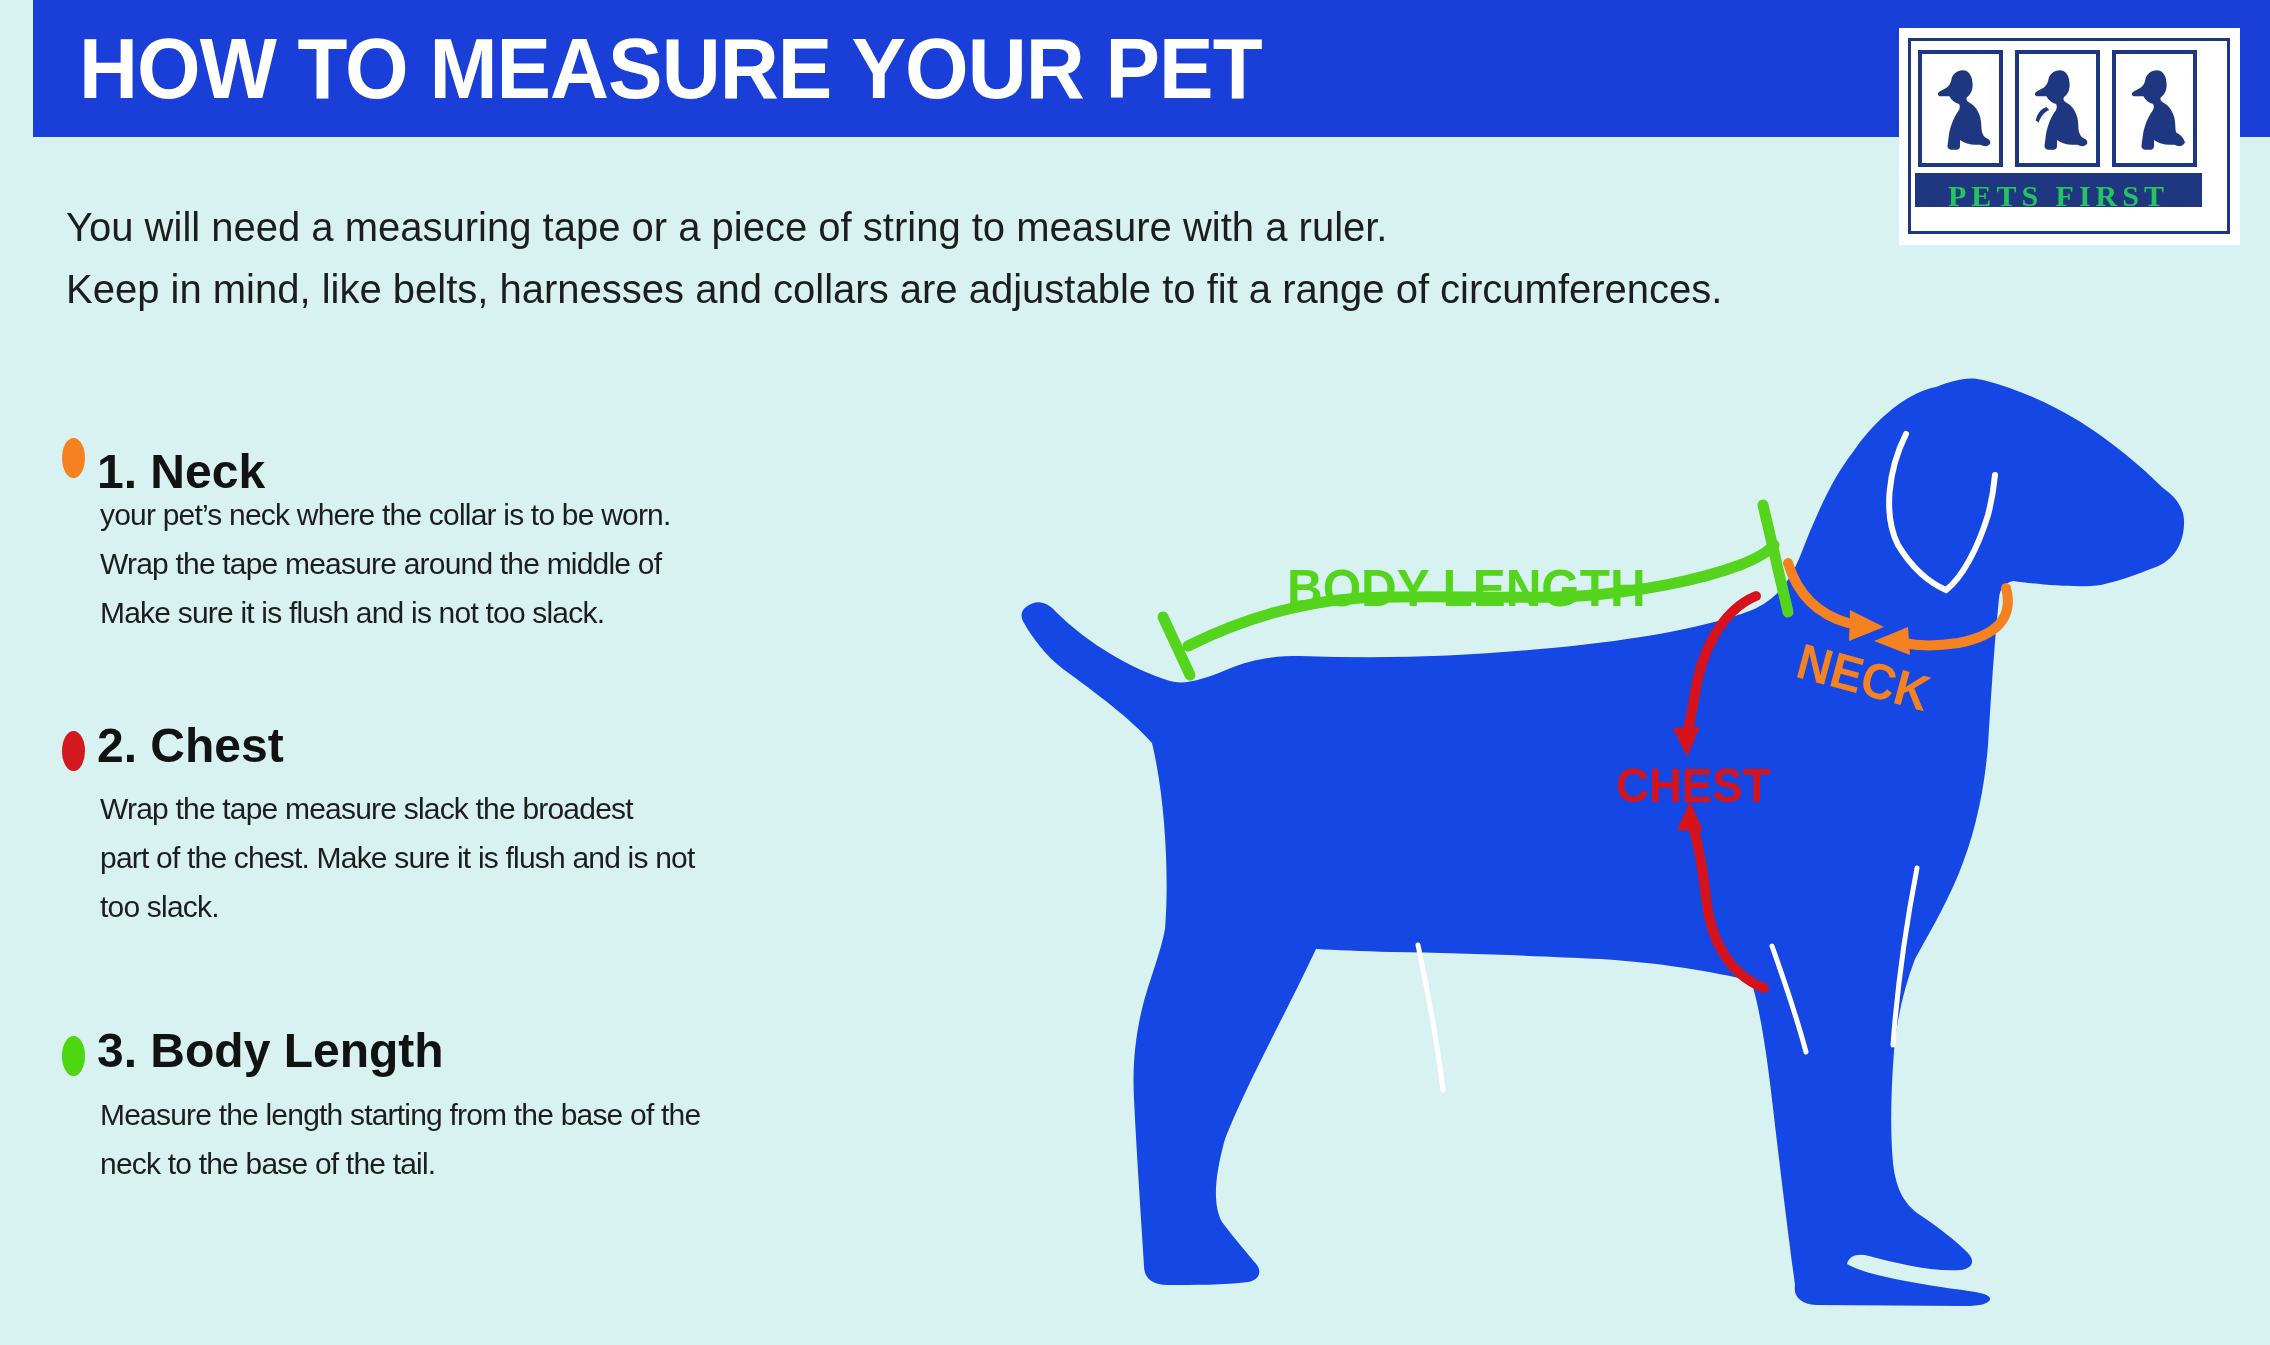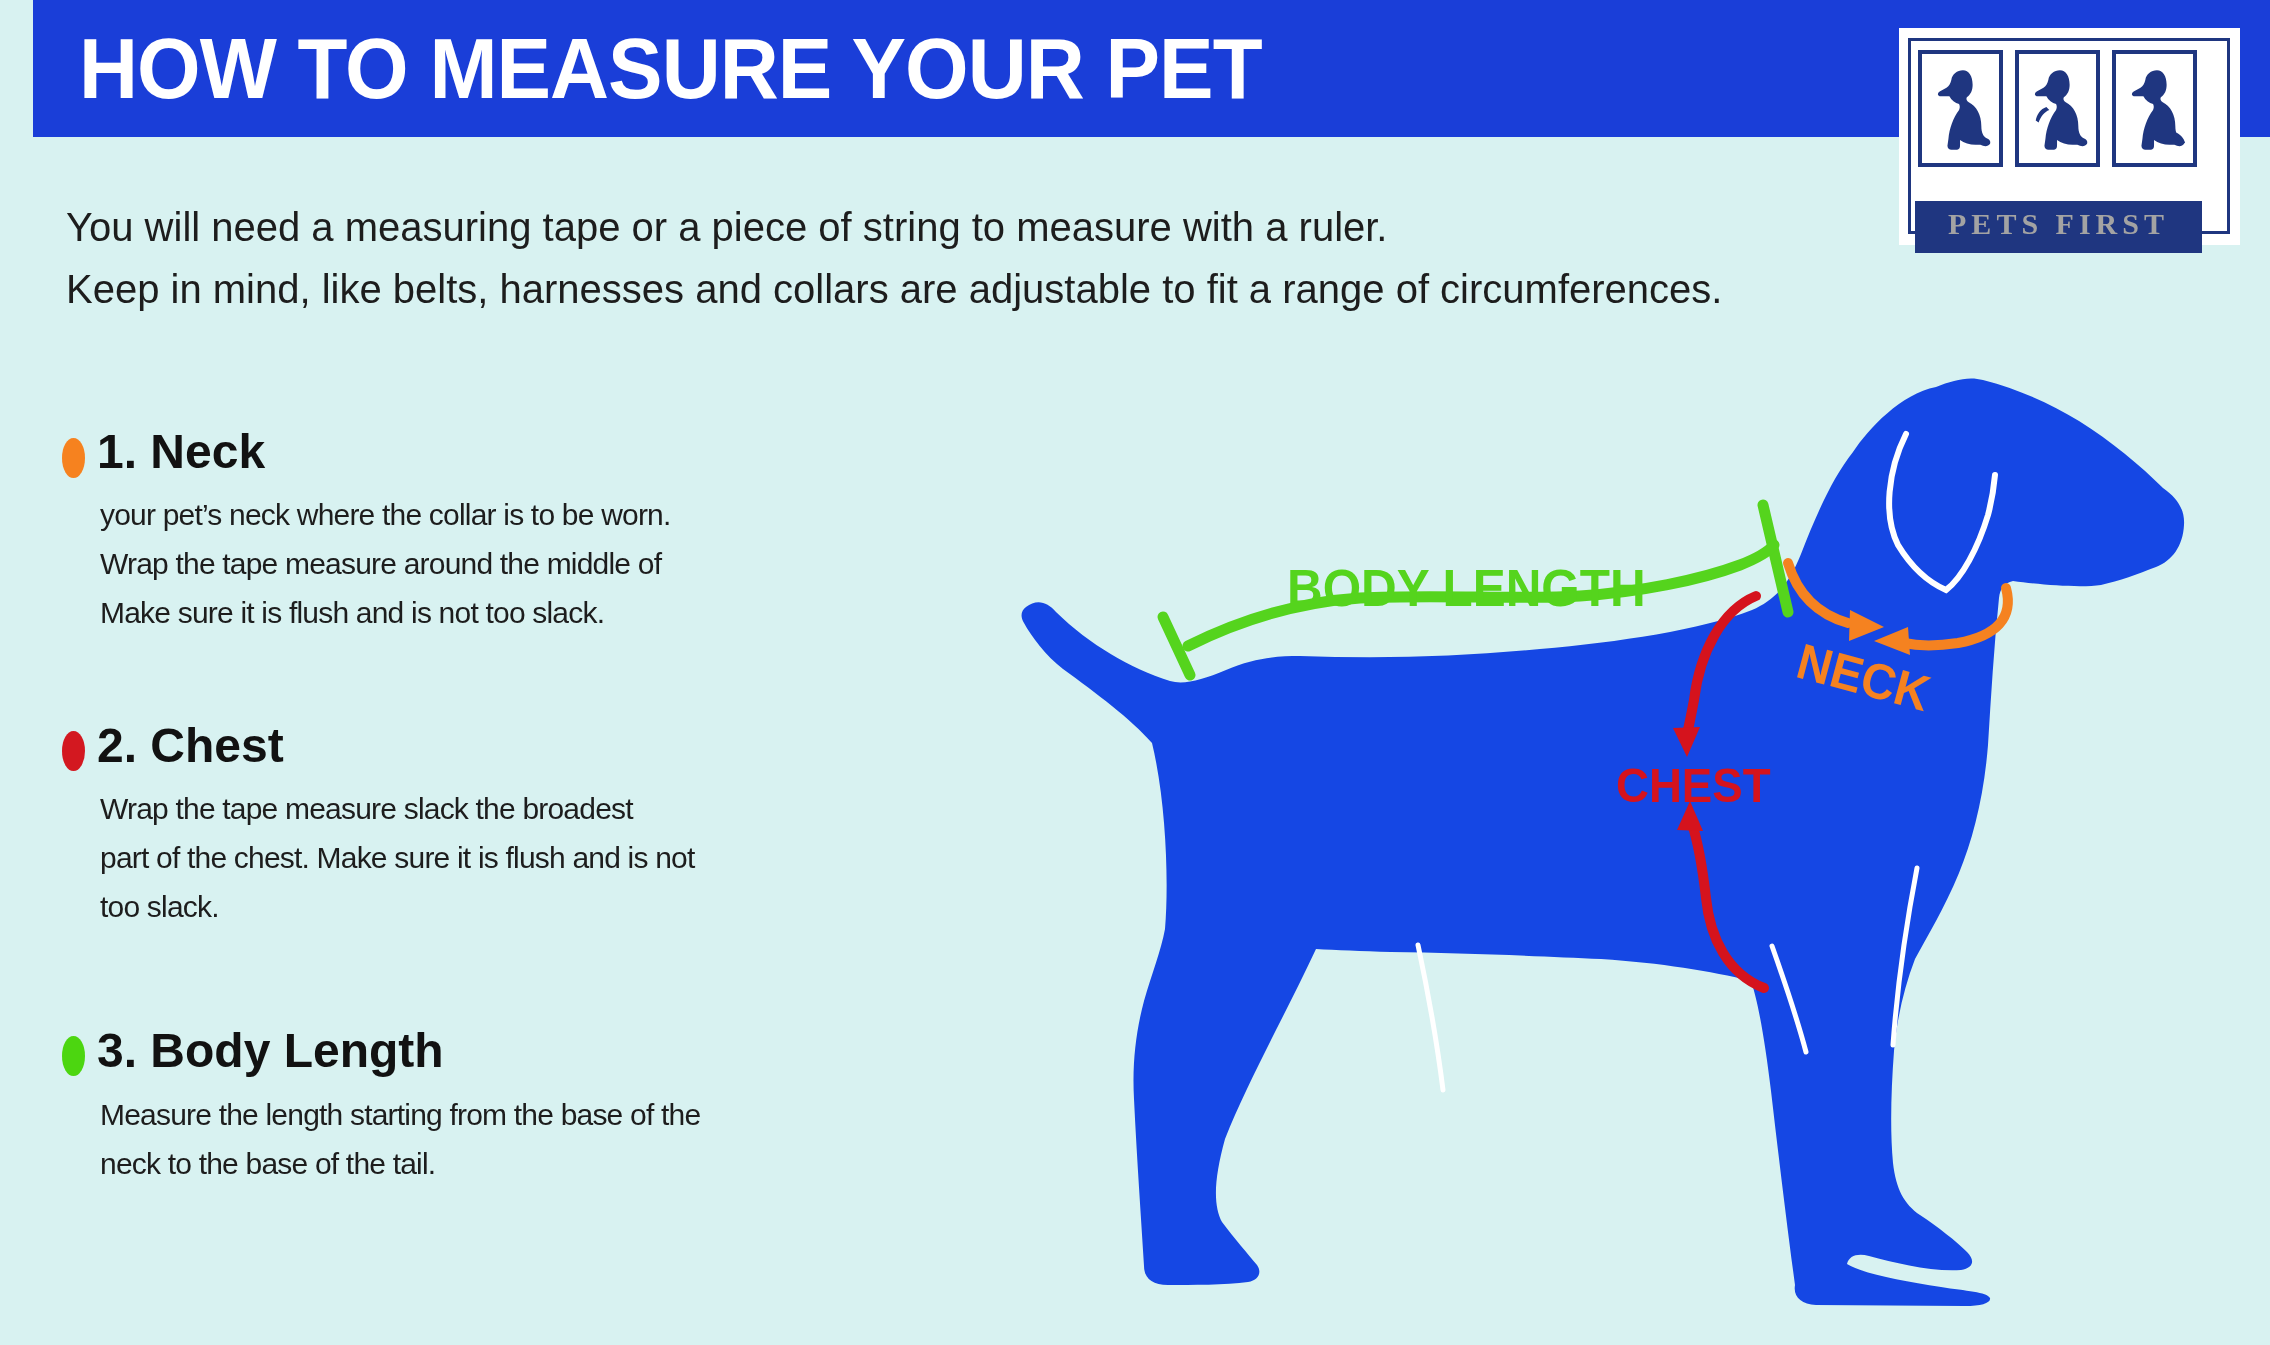--- a/index.html
+++ b/index.html
@@ -15,23 +15,23 @@
     position:absolute; left:46px; top:0; height:137px; line-height:137px;
     font-size:86px; font-weight:bold; color:#ffffff; white-space:nowrap;
     transform:scaleX(0.95); transform-origin:left center; letter-spacing:-1px;
   }
   
   .logo { position:absolute; left:1899px; top:28px; width:341px; height:217px; background:#ffffff; }
   .logo-rule { position:absolute; left:9px; top:10px; width:322px; height:196px; border:3px solid #1f3680; }
   .logo-dogbox { position:absolute; top:22px; width:85px; height:117px; border:4px solid #1f3680; background:#ffffff; }
   .logo-dogbox svg { position:absolute; left:8px; top:10px; }
   .logo-banner {
-    position:absolute; left:16px; top:145px; width:287px; height:52px; background:#1f3680;
-    color:#a3a3a3; font-family:"Liberation Serif", serif; font-weight:bold; font-size:30px;
-    letter-spacing:5px; text-align:center; line-height:45px; white-space:nowrap;margin-top:28px;
+    position:absolute; left:16px; top:145px; width:287px; height:34px; background:#1f3680;
+    color:#22c55e; font-family:"Liberation Serif", serif; font-weight:bold; font-size:30px;
+    letter-spacing:5px; text-align:center; line-height:45px; white-space:nowrap;
   }
   
   .intro { position:absolute; left:66px; top:196px; font-size:40px; line-height:62px; color:#1d1d1d; white-space:nowrap; }
   
   .bullet { position:absolute; left:62px; width:23px; height:40px; border-radius:50%; }
   .step-heading { position:absolute; left:97px; font-size:48px; font-weight:bold; color:#121212; white-space:nowrap; }
   .step-body { position:absolute; left:100px; font-size:30px; letter-spacing:-0.8px; line-height:49px; color:#1d1d1d; white-space:nowrap; }
   
   .diagram { position:absolute; left:0; top:0; width:2270px; height:1084px; pointer-events:none; }
   .diagram svg { position:absolute; left:1000px; top:360px; }
@@ -70,21 +70,21 @@
     </div>
     <div class="logo-banner">PETS FIRST</div>
   </div>
 
   <div class="intro">
     <div>You will need a measuring tape or a piece of string to measure with a ruler.</div>
     <div>Keep in mind, like belts, harnesses and collars are adjustable to fit a range of circumferences.</div>
   </div>
 
   <div class="bullet" style="top:438px; background:#f6821f;"></div>
-  <div class="step-heading" style="top:424px;text-align:right;">1. Neck</div>
+  <div class="step-heading" style="top:444px;text-align:right;">1. Neck</div>
   <div class="step-body" style="top:490px;">
     <div>your pet’s neck where the collar is to be worn.</div>
     <div>Wrap the tape measure around the middle of</div>
     <div>Make sure it is flush and is not too slack.</div>
   </div>
 
   <div class="bullet" style="top:731px; background:#d31820;"></div>
   <div class="step-heading" style="top:718px;">2. Chest</div>
   <div class="step-body" style="top:784px;">
     <div>Wrap the tape measure slack the broadest</div>

